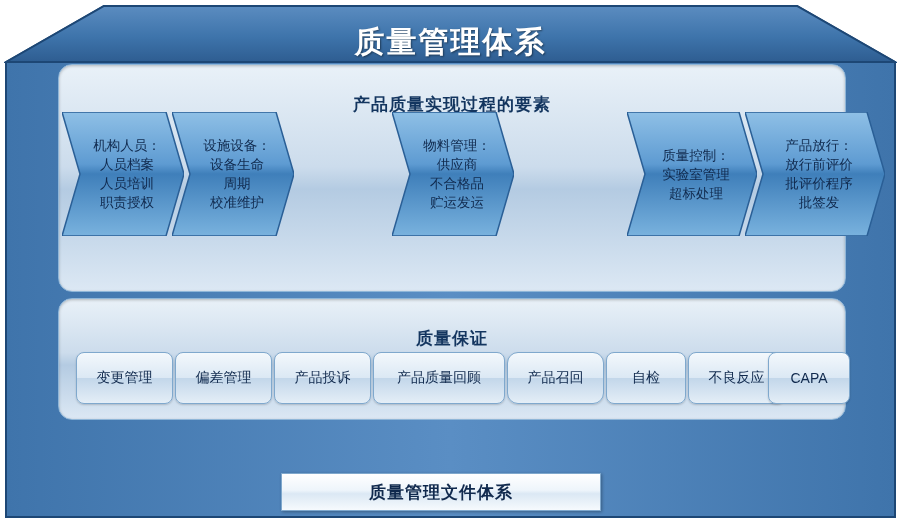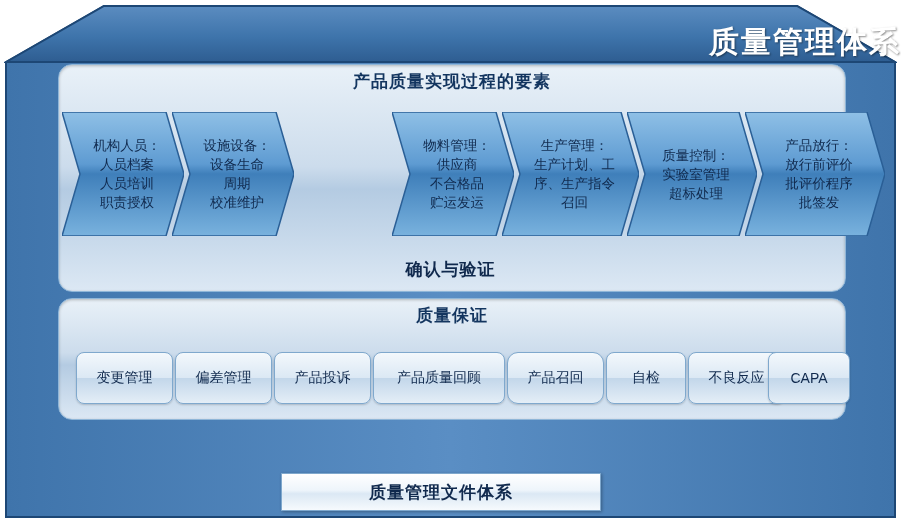--- a/index.html
+++ b/index.html
@@ -27,21 +27,21 @@
     height: 515px;
   }
   .house svg { display: block; }
 
   
   .title {
     position: absolute;
     left: 0;
     top: 22px;
     width: 901px;
-    text-align: right;
+    text-align: center;
     font-size: 30px;
     font-weight: bold;
     color: #ffffff;
     letter-spacing: 2px;
     text-shadow: 1px 1px 2px rgba(0,0,0,0.45);
   }
 
   
   .panel {
     position: absolute;
@@ -60,21 +60,21 @@
     left: 58px;
     top: 298px;
     width: 786px;
     height: 120px;
   }
   .panel-title {
     text-align: center;
     font-size: 17px;
     font-weight: bold;
     color: #13355f;
-    padding-top: 5px;
+    padding-top: 28px;
     letter-spacing: 1px;
   }
 
   
   .chev-row {
     position: absolute;
     left: 62px;
     top: 112px;
     width: 780px;
     height: 124px;
@@ -221,29 +221,20 @@
     <div class="chev" style="left:330px; width:122px;">
       <svg class="cbg" viewBox="0 0 122 124" preserveAspectRatio="none">
         <path d="M 0 0 L 104 0 L 122 62 L 104 124 L 0 124 L 18 62 Z" fill="url(#chevGrad)" stroke="#2a5f96" stroke-width="1.5"></path>
       </svg>
       <div class="ctxt">物料管理：
 供应商
 不合格品
 贮运发运</div>
     </div>
 
-    <div class="chev" style="left:440px; width:137px;">
-      <svg class="cbg" viewBox="0 0 137 124" preserveAspectRatio="none">
-        <path d="M 0 0 L 119 0 L 137 62 L 119 124 L 0 124 L 18 62 Z" fill="url(#chevGrad)" stroke="#2a5f96" stroke-width="1.5"></path>
-      </svg>
-      <div class="ctxt">生产管理：
-生产计划、工
-序、生产指令
-召回</div>
-    </div>
 
     <div class="chev" style="left:565px; width:130px;">
       <svg class="cbg" viewBox="0 0 130 124" preserveAspectRatio="none">
         <path d="M 0 0 L 112 0 L 130 62 L 112 124 L 0 124 L 18 62 Z" fill="url(#chevGrad)" stroke="#2a5f96" stroke-width="1.5"></path>
       </svg>
       <div class="ctxt">质量控制：
 实验室管理
 超标处理</div>
     </div>
 
@@ -252,21 +243,20 @@
         <path d="M 0 0 L 122 0 L 140 62 L 122 124 L 0 124 L 18 62 Z" fill="url(#chevGrad)" stroke="#2a5f96" stroke-width="1.5"></path>
       </svg>
       <div class="ctxt">产品放行：
 放行前评价
 批评价程序
 批签发</div>
     </div>
 
   </div>
 
-  <div class="midline">确认与验证</div>
 
   <div class="panel" id="panel-assurance">
     <div class="panel-title">质量保证</div>
   </div>
 
   <div class="pill-row">
     <div class="pill" style="left:0px;   width:95px;">变更管理</div>
     <div class="pill" style="left:99px;  width:95px;">偏差管理</div>
     <div class="pill" style="left:198px; width:95px;">产品投诉</div>
     <div class="pill" style="left:297px; width:130px;">产品质量回顾</div>

